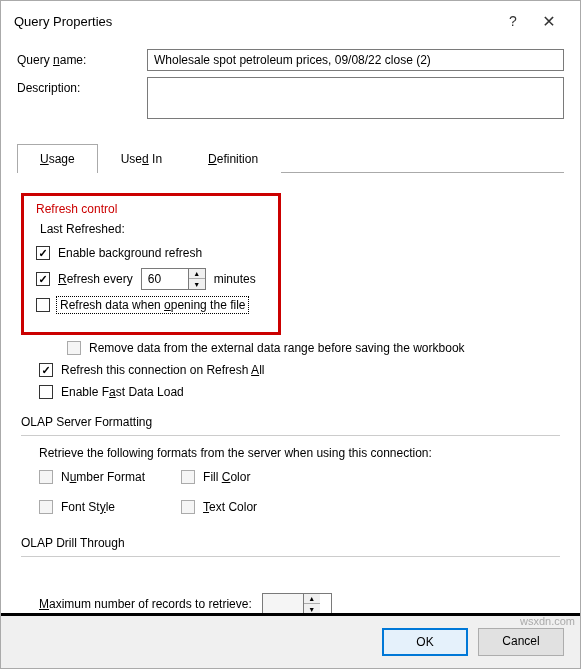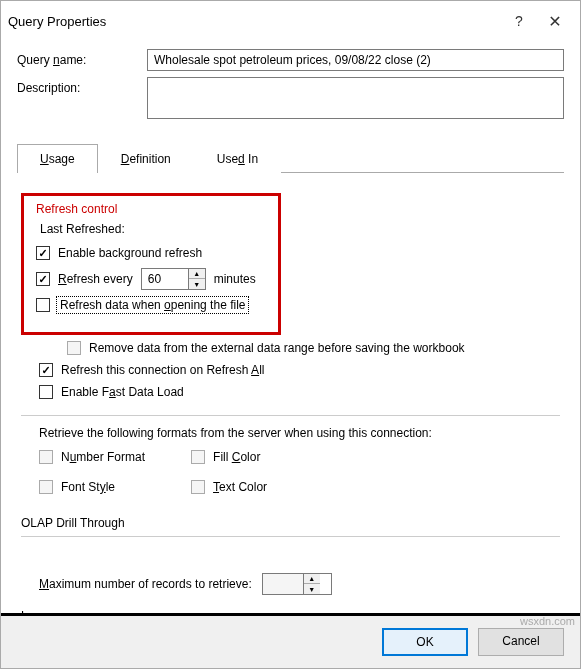--- a/index.html
+++ b/index.html
@@ -1,18 +1,18 @@
 <!DOCTYPE html>
 <html><head>
 <meta charset="utf-8">
 <style>
 * { box-sizing: border-box; margin: 0; padding: 0; }
 body { font-family: "Segoe UI", Tahoma, sans-serif; font-size: 12px; color: #000; background: #fff; width: 581px; height: 669px; overflow: hidden; }
 .dialog { width: 581px; height: 669px; border: 1px solid #aaa; background: #fff; display: flex; flex-direction: column; }
-.titlebar { display: flex; align-items: center; padding: 8px 7px; }
+.titlebar { display: flex; align-items: center; padding: 8px 13px; }
 .titlebar .title { flex: 1; font-size: 13px; }
 .titlebar .btn { width: 36px; height: 24px; display: flex; align-items: center; justify-content: center; font-size: 14px; color: #333; }
 .titlebar .btn.close { font-size: 16px; }
 .form-top { padding: 8px 16px 10px 16px; }
 .row { display: flex; align-items: flex-start; margin-bottom: 6px; }
 .row .lbl { width: 130px; padding-top: 4px; }
 .row .lbl u { text-decoration: underline; }
 .row .input { flex: 1; border: 1px solid #7a7a7a; padding: 3px 6px; height: 22px; font-size: 12px; }
 .row textarea.input { height: 42px; resize: none; }
 .tabs { display: flex; border-bottom: 1px solid #aaa; margin: 8px 16px 0 16px; }
@@ -27,21 +27,21 @@
 .chk.disabled { border-color: #aaa; background:#f5f5f5; }
 .disabled-text { color: #000000; }
 .spin-wrap { display: inline-flex; align-items: center; border: 1px solid #7a7a7a; height: 22px; }
 .spin-input { border: none; width: 46px; padding: 0 6px; height: 20px; font-size: 12px; outline: none; }
 .spin-btns { display: flex; flex-direction: column; border-left: 1px solid #7a7a7a; }
 .spin-btn { width: 16px; height: 10px; font-size: 7px; display: flex; align-items: center; justify-content: center; background: #f0f0f0; }
 .spin-btn:first-child { border-bottom: 1px solid #aaa; }
 .highlight-box { border: 3px solid #cb0000; padding: 10px 12px 12px 12px; margin-bottom: 6px; width: 260px; position: relative; }
 .highlight-box .section-title { color: #cb0000; margin-top: -4px; }
 .dotted-focus { outline: 1px dotted #000; outline-offset: 1px; padding: 0 2px; }
-.olap-grid { display: flex; gap: 46px; }
+.olap-grid { display: flex; gap: 36px; }
 .olap-col { display: flex; flex-direction: column; gap: 8px; }
 .num-records { display: flex; align-items: center; gap: 10px; margin-top: 26px; }
 .num-records .spin-wrap { width: 70px; }
 .num-records .spin-input { width: 40px; background:#f5f5f5; }
 .footer { display: flex; justify-content: flex-end; gap: 10px; padding: 12px 16px; border-top: 3px solid #000000; background: #f0f0f0; }
 .footer .fbtn { min-width: 86px; padding: 5px 0; text-align: center; border: 1px solid #adadad; background: #e1e1e1; }
 .footer .fbtn.primary { border: 2px solid #0078d7; background:#e5f1fb; }
 .watermark { position: absolute; right: 6px; bottom: 42px; color: #aaa; font-size: 11px; pointer-events: none; }
 </style>
 </head>
@@ -61,22 +61,22 @@
       <input type="text" class="input" value="Wholesale spot petroleum prices, 09/08/22 close (2)" style="">
     </div>
     <div class="row">
       <div class="lbl">Description:</div>
       <textarea class="input" style=""></textarea>
     </div>
   </div>
 
   <div class="tabs">
     <div class="tab active"><u>U</u>sage</div>
+    <div class="tab">Use<u>d</u> In</div>
     <div class="tab"><u>D</u>efinition</div>
-    <div class="tab">Use<u>d</u> In</div>
   </div>
 
   <div class="content">
 
     <div class="highlight-box">
       <div class="section-title">Refresh control</div>
       <div style="margin:6px 0 10px 4px;">Last Refreshed:</div>
       <div class="chk-row">
         <span class="chk checked"></span>
         <span>Enable back<u>g</u>round refresh</span>
@@ -105,20 +105,21 @@
     </div>
     <div class="chk-row" style="padding-left:18px;">
       <span class="chk checked"></span>
       <span>Refresh this connection on Refresh <u>A</u>ll</span>
     </div>
     <div class="chk-row" style="padding-left:18px; margin-bottom:16px;">
       <span class="chk"></span>
       <span>Enable F<u>a</u>st Data Load</span>
     </div>
 
+    <div class="section-title">OLAP Server Formatting</div>
     <div class="section-body">
       <div class="disabled-text" style="margin-bottom:10px;">Retrieve the following formats from the server when using this connection:</div>
       <div class="olap-grid">
         <div class="olap-col">
           <div class="chk-row">
               <span class="chk disabled"></span>
               <span class="disabled-text">N<u>u</u>mber Format</span>
             </div>
           <div class="chk-row">
               <span class="chk disabled"></span>

